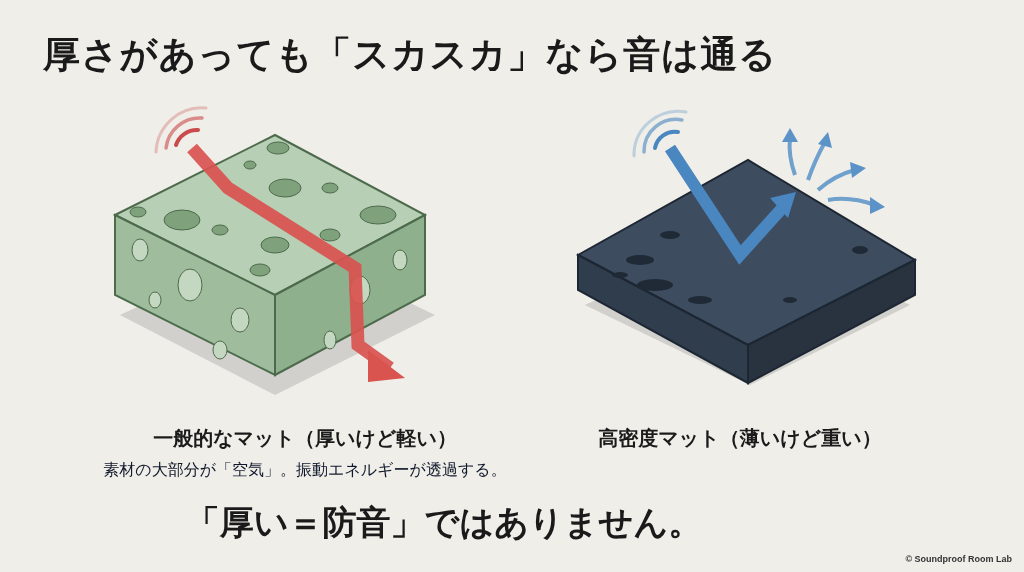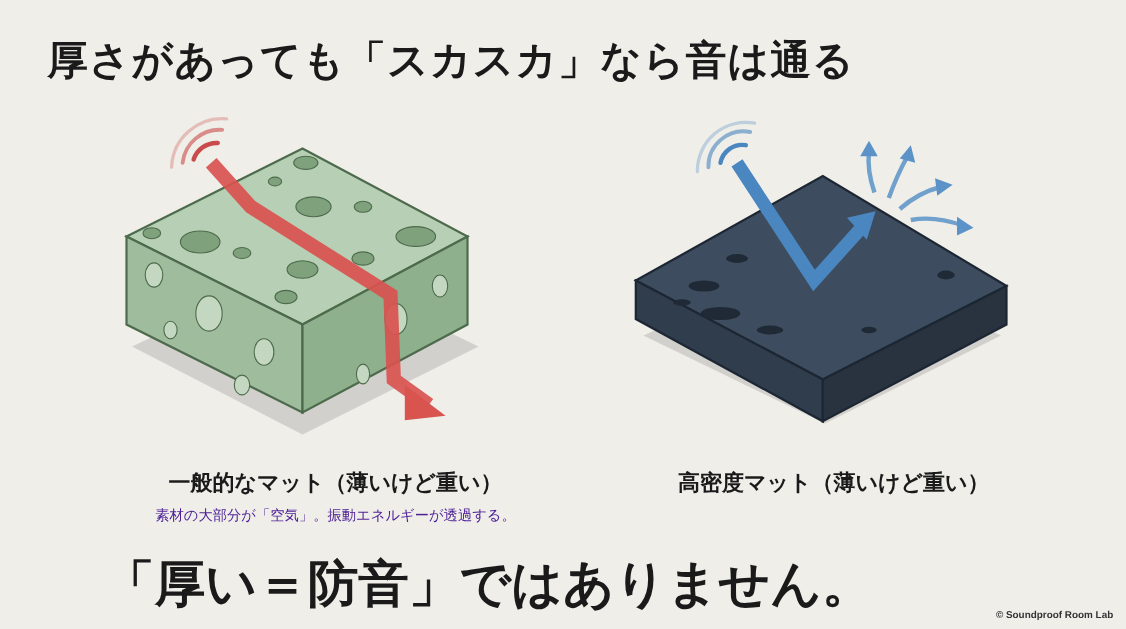--- a/index.html
+++ b/index.html
@@ -5,25 +5,25 @@
   html, body { margin:0; padding:0; }
   body { width:1024px; height:572px; background:#efeee9; overflow:hidden; position:relative;
          font-family:"DejaVu Sans","Liberation Sans",sans-serif; color:#1a1a1a; }
   .title { position:absolute; top:30px; left:0; width:820px; text-align:center;
            font-size:37px; font-weight:bold; letter-spacing:1px; }
   .illus { position:absolute; }
   .left-illus { left:100px; top:100px; width:340px; height:300px; }
   .right-illus { left:560px; top:100px; width:360px; height:300px; }
   .cap { position:absolute; text-align:center; }
   .cap-title { font-size:20px; font-weight:bold; }
-  .cap-desc { font-size:13px; margin-top:8px; color:#4c1d95; }
+  .cap-desc { font-size:16px; margin-top:8px; color:#0f172a; }
   .left-cap { left:95px; top:425px; width:420px; }
-  .right-cap { left:588px; top:425px; width:340px;text-align:center; }
+  .right-cap { left:570px; top:425px; width:340px;text-align:center; }
   .bottom { position:absolute; top:500px; left:0; width:888px; text-align:center;
-            font-size:46px; font-weight:bold; }
+            font-size:34px; font-weight:bold; }
   .credit { position:absolute; right:12px; bottom:8px; font-size:9px; font-weight:bold; color:#333;
             font-family:"Liberation Sans",sans-serif;margin-left:29px; }
 </style>
 </head>
 <body>
 
 <div class="title">厚さがあっても「スカスカ」なら音は通る</div>
 
 <div class="illus left-illus">
   <svg width="340" height="300" viewBox="0 0 340 300">
@@ -110,21 +110,21 @@
     <g fill="#5b93c8">
       <polygon points="222,42 230,28 238,42"></polygon>
       <polygon points="258,44 268,32 272,48"></polygon>
       <polygon points="290,62 306,68 292,78"></polygon>
       <polygon points="310,97 325,107 310,114"></polygon>
     </g>
   </svg>
 </div>
 
 <div class="cap left-cap">
-  <div class="cap-title">一般的なマット（薄いけど重い）</div>
+  <div class="cap-title">一般的なマット（厚いけど軽い）</div>
   <div class="cap-desc">素材の大部分が「空気」。振動エネルギーが透過する。</div>
 </div>
 
 <div class="cap right-cap">
   <div class="cap-title">高密度マット（薄いけど重い）</div>
 </div>
 
 <div class="bottom">「厚い＝防音」ではありません。</div>
 
 <div class="credit">© Soundproof Room Lab</div>

